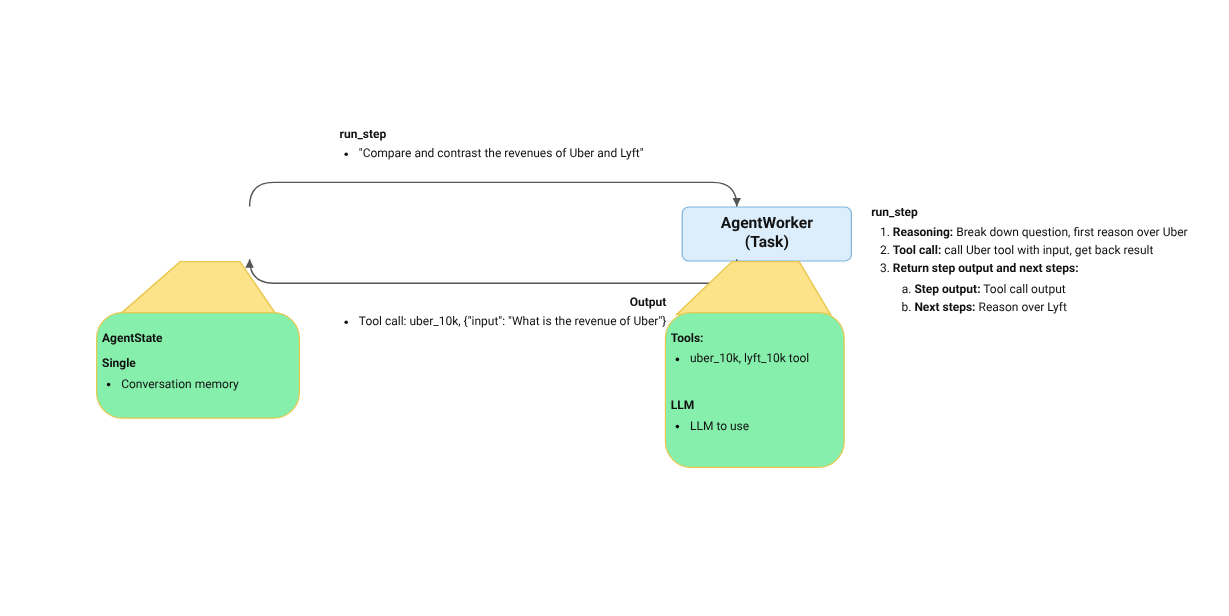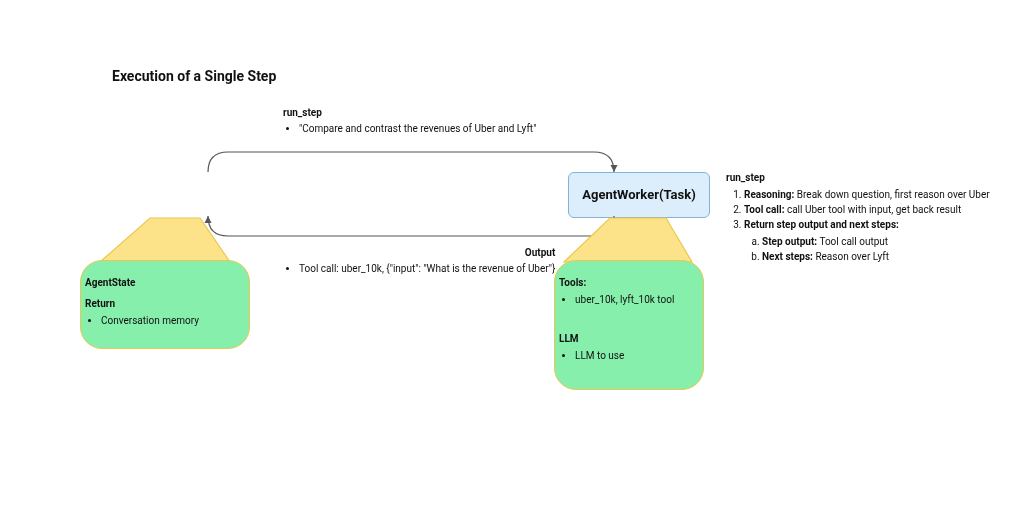--- a/index.html
+++ b/index.html
@@ -101,31 +101,30 @@
     left: 0; top: 0;
     width: 1024px; height: 513px;
     pointer-events: none;
   }
 </style>
 </head>
 <body>
 
 <div class="canvas">
 
-  <div class="title">Execution of a Single Step</div>
 
   <div class="label-block" style="left:283px; top:106px;">
     <div class="head">run_step</div>
     <ul>
         <li>"Compare and contrast the revenues of Uber and Lyft"</li>
       </ul>
   </div>
 
 
-  <div class="node blue" style="left:568px; top:172px; width:140px; height:44px; flex-direction:row; line-height:1.2;">
+  <div class="node blue" style="left:568px; top:172px; width:140px; height:44px; flex-direction:column; line-height:1.2;">
     <span>AgentWorker</span>
     <span>(Task)</span>
   </div>
 
   <svg class="arrows">
     <defs>
       <marker id="arrowhead" markerWidth="8" markerHeight="8" refX="6" refY="3" orient="auto">
         <path d="M0,0 L6,3 L0,6 Z" fill="#555"></path>
       </marker>
     </defs>
@@ -142,21 +141,21 @@
       </ul>
   </div>
 
   <svg class="arrows">
     <path d="M 150 218 L 200 218 L 230 262 L 100 262 Z" fill="#FCE38A" stroke="#E9C84F" stroke-width="1.2"></path>
     <path d="M 610 218 L 666 218 L 692 262 L 564 262 Z" fill="#FCE38A" stroke="#E9C84F" stroke-width="1.2"></path>
   </svg>
 
   <div class="blob" style="left:80px; top:260px; width:170px;">
     <div class="bold">AgentState</div>
-    <div class="bold" style="margin-top:6px">Return</div>
+    <div class="bold" style="margin-top:6px">Single</div>
     <ul>
       <li>Conversation memory</li>
     </ul>
   </div>
 
   <div class="blob" style="left:554px; top:260px; width:150px; height:130px;">
     <div class="bold">Tools:</div>
     <ul>
       <li>uber_10k, lyft_10k tool</li>
     </ul>

